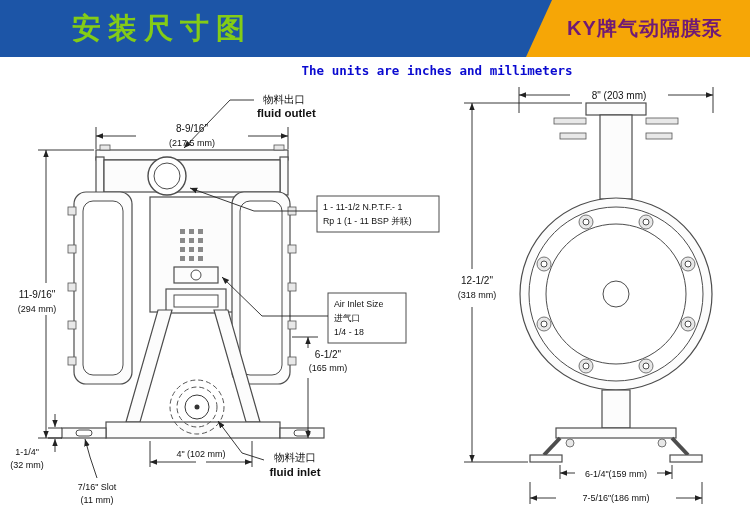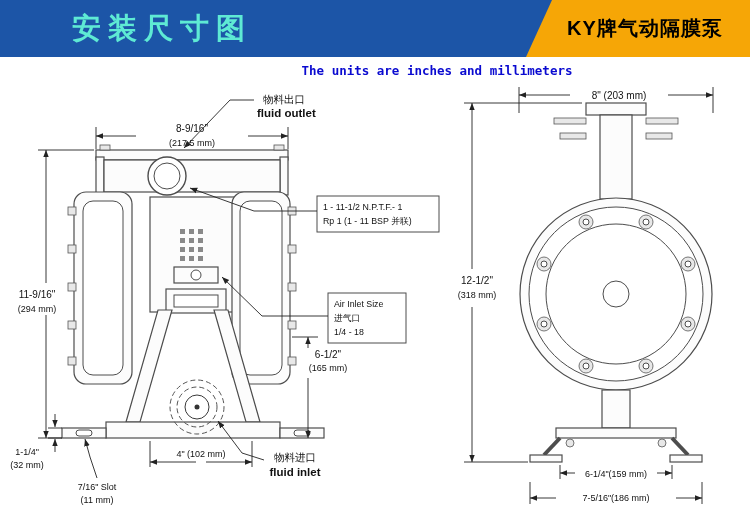--- a/index.html
+++ b/index.html
@@ -1,25 +1,25 @@
 <!DOCTYPE html>
 <html><head>
 <meta charset="utf-8">
 <style>
   *{margin:0;padding:0;box-sizing:border-box}
   html,body{width:750px;height:526px;overflow:hidden;background:#fff;
     font-family:"Liberation Sans",sans-serif}
   .page{position:relative;width:750px;height:526px;background:#fff}
   .header{position:absolute;top:0;left:0;width:750px;height:57px;background:#1c55a7;
     display:flex;align-items:center}
-  .title{color:#5eead4;font-size:29px;font-weight:bold;letter-spacing:7px;padding-left:72px}
+  .title{color:#84cc16;font-size:29px;font-weight:bold;letter-spacing:7px;padding-left:72px}
   .badge{position:absolute;right:0;top:0;height:57px;width:224px;background:#f6a606;
     clip-path:polygon(26px 0,100% 0,100% 100%,0 100%);
     display:flex;align-items:center;justify-content:center}
-  .badge span{color:#000000;font-size:20px;font-weight:bold;letter-spacing:1px;padding-left:14px}
+  .badge span{color:#701a75;font-size:20px;font-weight:bold;letter-spacing:1px;padding-left:14px}
   .canvas{position:absolute;top:57px;left:0;width:750px;height:484px}
   svg{display:block}
   svg text{fill:#111;font-family:"Liberation Sans",sans-serif}
   .note{fill:#0a0ad0;font-weight:bold;font-family:"DejaVu Sans Mono",monospace;font-size:12.5px}
   .dim{font-size:10px}
   .dim-sm{font-size:9px}
   .lbl{font-size:10.5px}
   .lbl-b{font-size:11.5px;font-weight:bold}
   .box-t{font-size:8.8px}
   .outline{fill:#fff;stroke:#4d4d4d;stroke-width:1.4}

